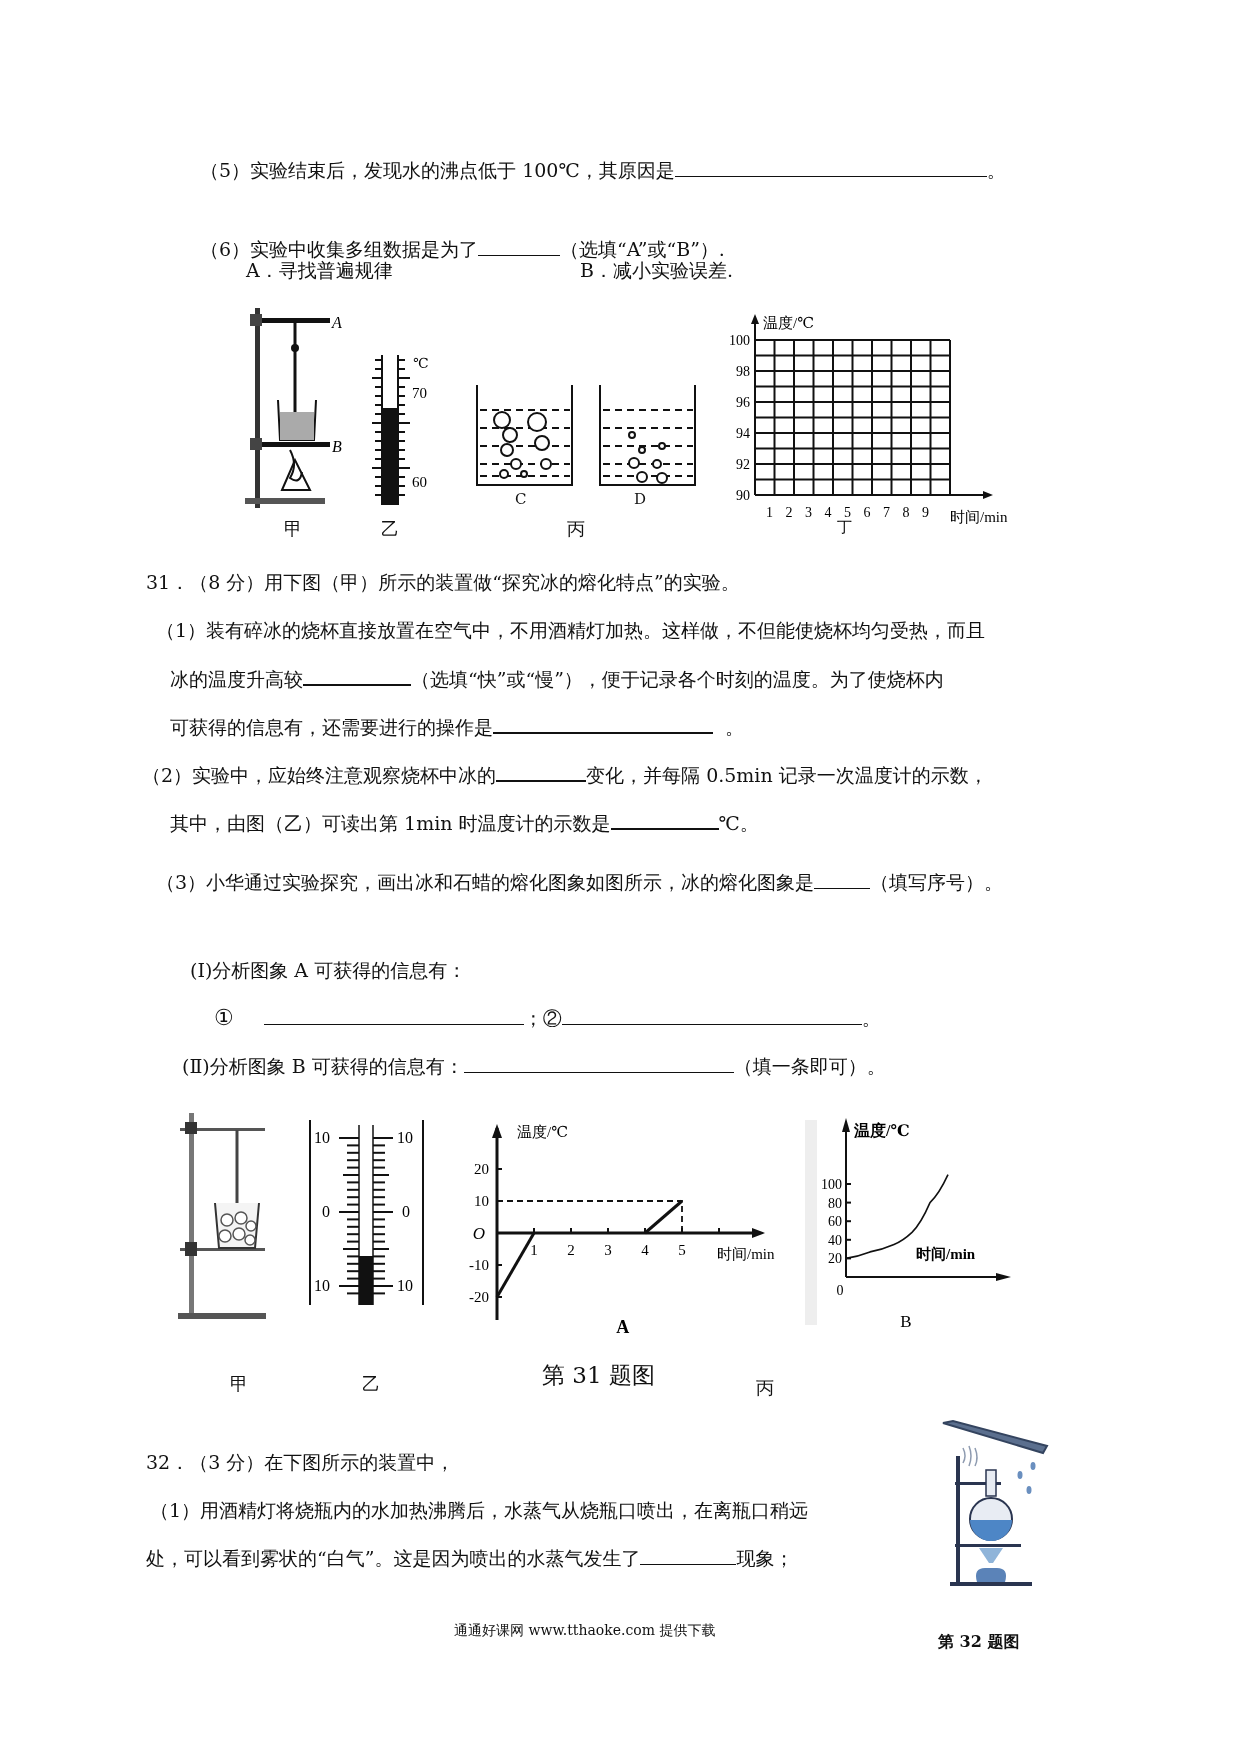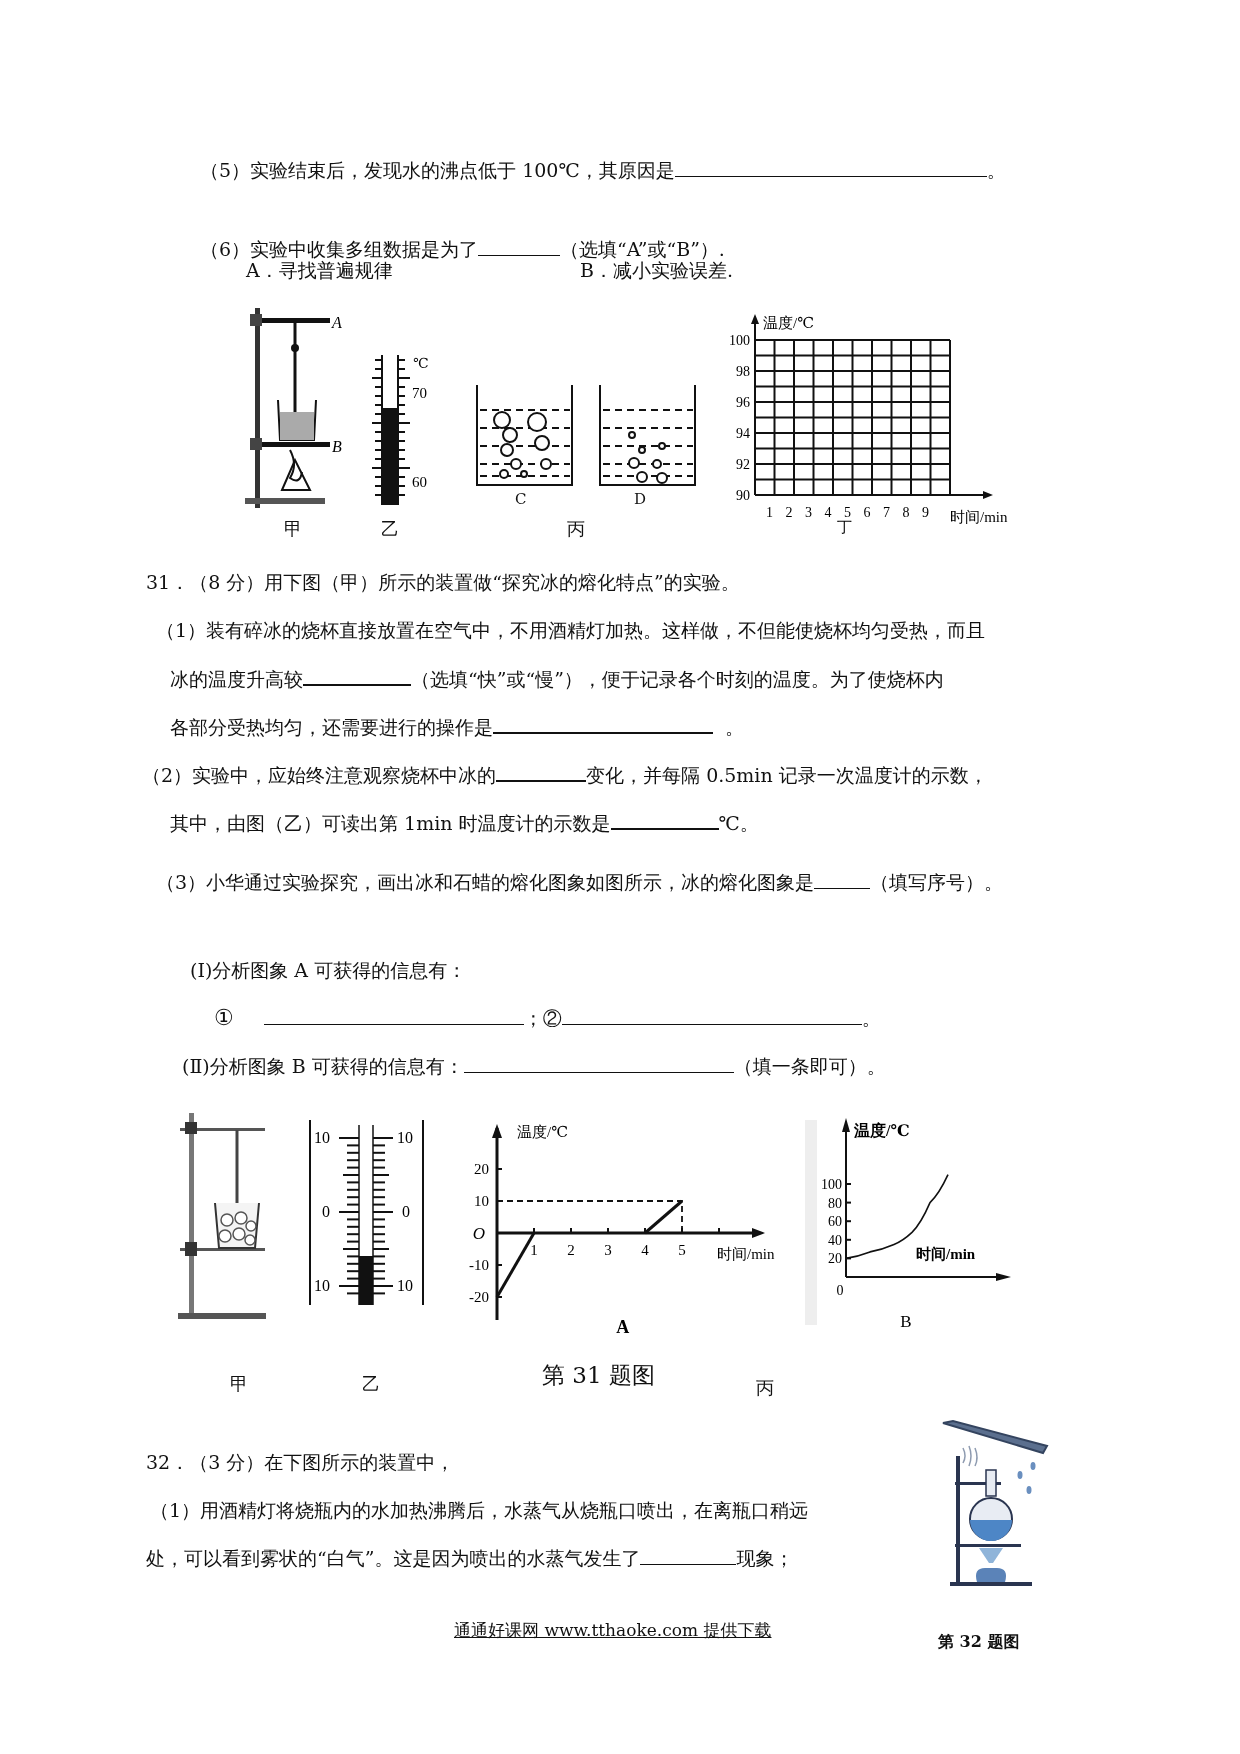--- a/index.html
+++ b/index.html
@@ -172,21 +172,21 @@
     <text x="230" y="212" font-size="15">时间/min</text>
     <text x="116.9" y="222" font-size="15">丁</text>
   </svg>
 
 <div class="line" style="left:146px;top:570px;">31．（8 分）用下图（甲）所示的装置做“探究冰的熔化特点”的实验。</div>
 <div class="line" style="left:156px;top:618px;">（1）装有碎冰的烧杯直接放置在空气中，不用酒精灯加热。这样做，不但能使烧杯均匀受热，而且</div>
 <div class="line" style="left:170px;top:666px;">
   <span>冰的温度升高较</span><span class="blank" style="width:108px;border-bottom-width:2.4px;"></span><span>（选填“快”或“慢”），便于记录各个时刻的温度。为了使烧杯内</span>
 </div>
 <div class="line" style="left:170px;top:714px;">
-  <span>各部分受热均匀，还需要进行的操作是</span><span class="blank" style="width:220px;border-bottom-width:2.4px;"></span><span style="margin-left:12px;">。</span>
+  <span>可获得的信息有，还需要进行的操作是</span><span class="blank" style="width:220px;border-bottom-width:2.4px;"></span><span style="margin-left:12px;">。</span>
 </div>
 <div class="line" style="left:142px;top:762px;">
   <span>（2）实验中，应始终注意观察烧杯中冰的</span><span class="blank" style="width:90px;border-bottom-width:2.4px;"></span><span>变化，并每隔 0.5min 记录一次温度计的示数，</span>
 </div>
 <div class="line" style="left:170px;top:810px;">
   <span>其中，由图（乙）可读出第 1min 时温度计的示数是</span><span class="blank" style="width:108px;border-bottom-width:2.4px;"></span><span>℃。</span>
 </div>
 <div class="line" style="left:156px;top:858px;margin-top:12px;">
   <span>（3）小华通过实验探究，画出冰和石蜡的熔化图象如图所示，冰的熔化图象是</span><span class="blank" style="width:56px;"></span><span>（填写序号）。</span>
 </div>
@@ -356,14 +356,14 @@
   <rect x="20" y="64" width="46" height="3" fill="#2a3550"></rect>
   <rect x="51" y="52" width="10" height="26" fill="#e8ecf3" stroke="#2a3550" stroke-width="1.5"></rect>
   <circle cx="56" cy="101" r="21" fill="#e8ecf3" stroke="#2a3550" stroke-width="2"></circle>
   <path d="M35 102 A21 21 0 0 0 77 102 Z" fill="#4d86c6"></path>
   <rect x="20" y="126" width="66" height="3" fill="#2a3550"></rect>
   <path d="M44 130 L68 130 L58 145 L54 145 Z" fill="#8fb4d9"></path>
   <path d="M42 164 Q38 150 50 150 L62 150 Q74 150 70 164 Z" fill="#5b83b8"></path>
   <rect x="15" y="164" width="82" height="4" fill="#2a3550"></rect>
 </svg>
 
-<div class="line" style="left:454px;top:1618px;font-size:17px;text-decoration:underline;">通通好课网  www.tthaoke.com  提供下载</div>
+<div class="line" style="left:454px;top:1618px;font-size:14px;">通通好课网  www.tthaoke.com  提供下载</div>
 <div class="line" style="left:938px;top:1630px;font-size:16px;font-weight:bold;">第 32 题图</div>
 
 </body></html>

